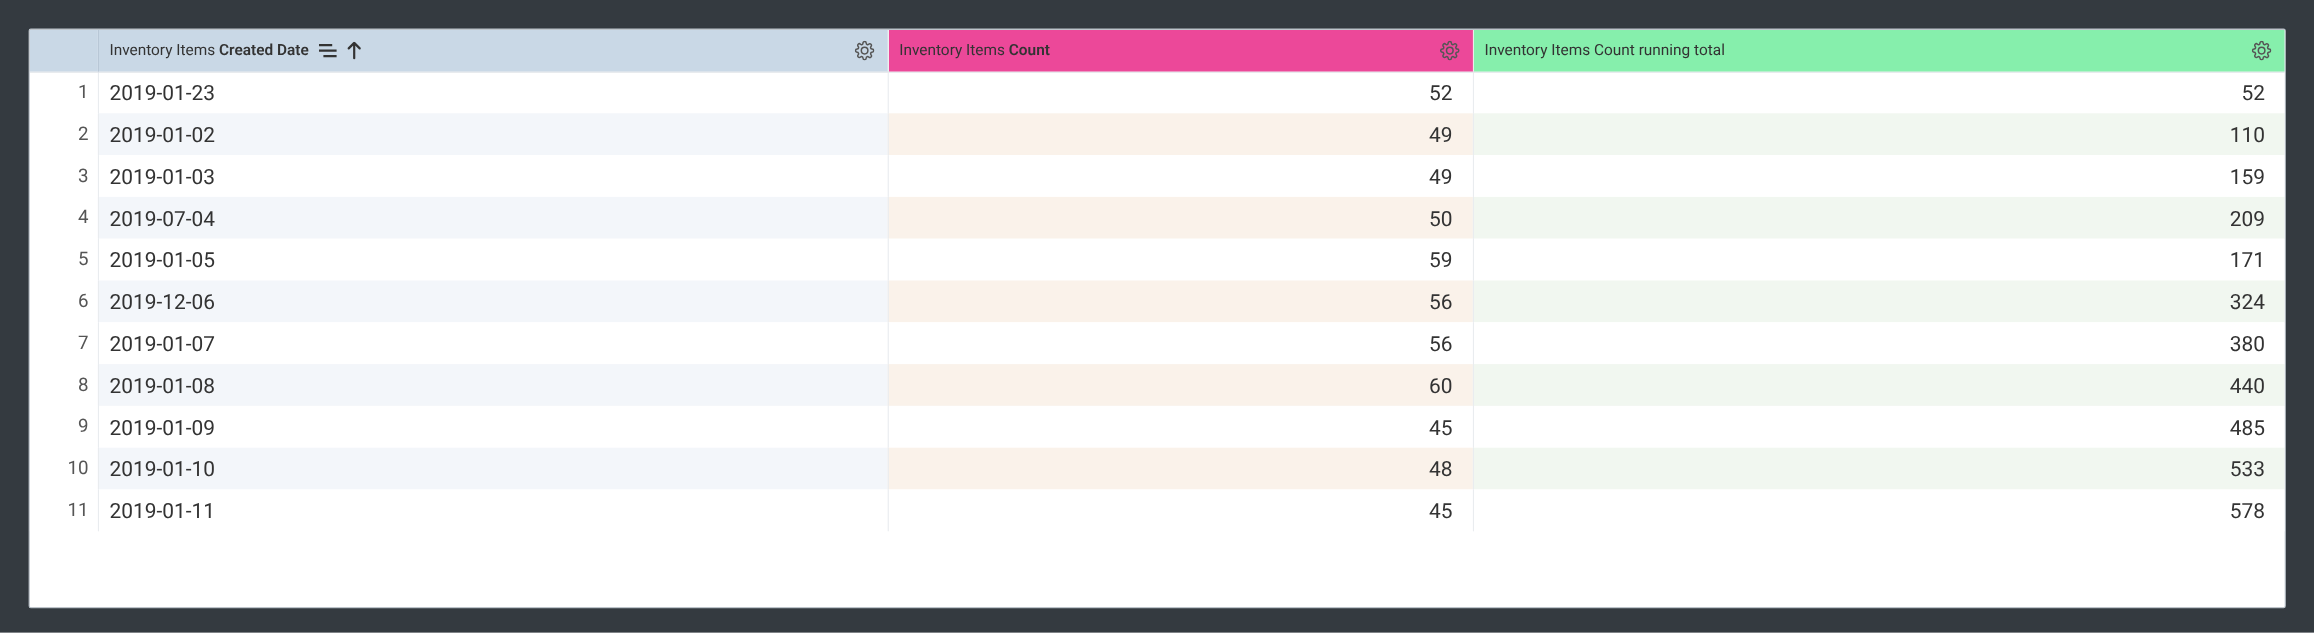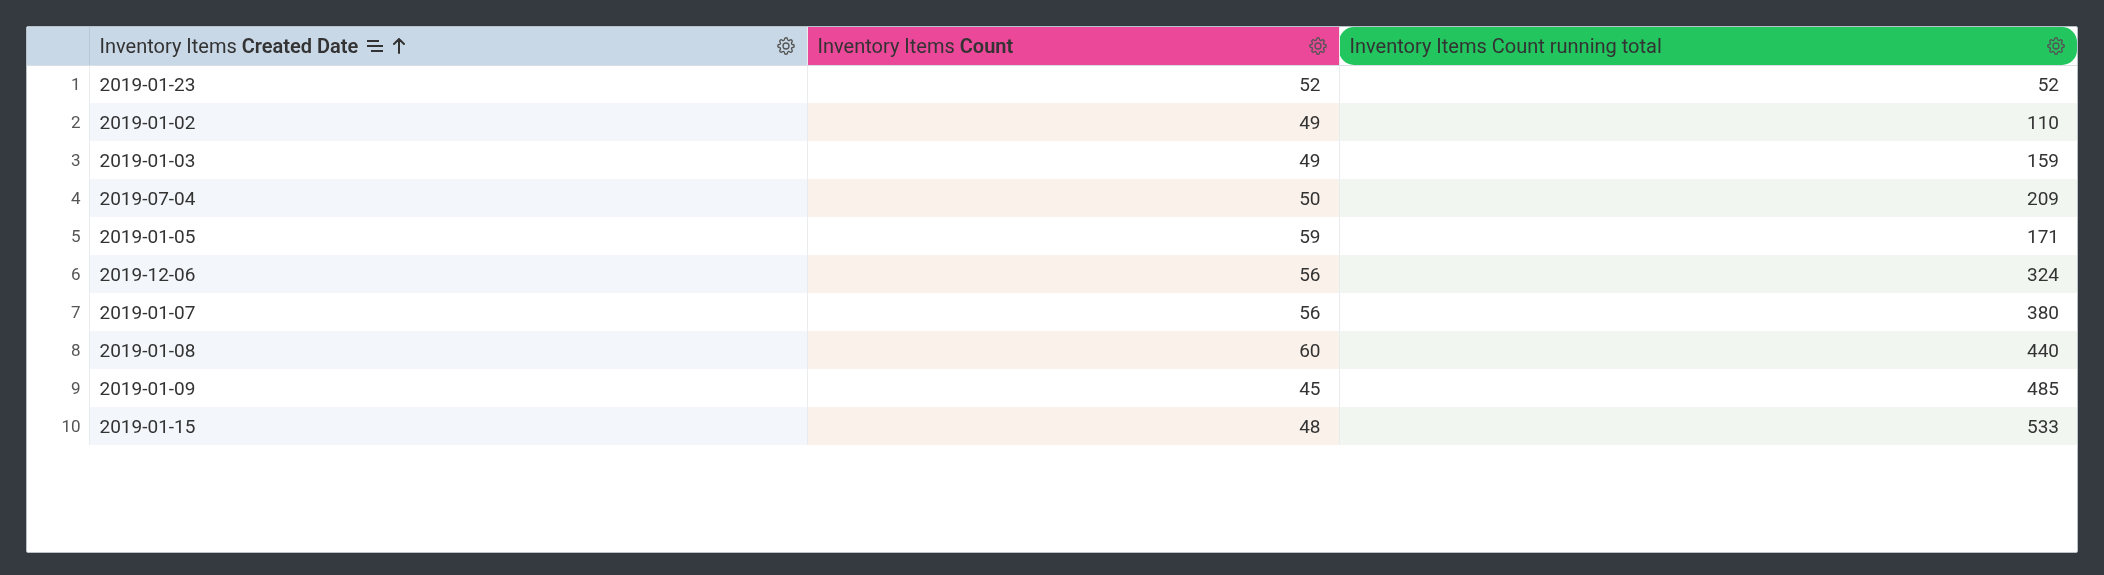--- a/index.html
+++ b/index.html
@@ -40,30 +40,30 @@
   
   col.rownum { width: 62px; }
   col.c1 { width: 718px; }
   col.c2 { width: 532px; }
   col.c3 { width: auto; }
 
   
   thead th {
     font-weight: 400;
     text-align: right;
-    font-size: 20px;
+    font-size: 14px;
     color: #333;
     position: relative;
     border-bottom: 1px solid #d9dee3;
     border-right: 1px solid rgba(0,0,0,0.08);
   }
   thead th.rownum-h { background: #c9d8e6; border-right: 1px solid #b8c7d6; }
   thead th.h1 { background: #c9d8e6; }
   thead th.h2 { background: #ec4899; }
-  thead th.h3 { background: #22c55e; border-right: none; border-radius: 15px; }
+  thead th.h3 { background: #86efac; border-right: none; }
 
   .hdr-inner {
     display: flex;
     align-items: center;
     gap: 8px;
     height: 100%;
   }
   .hdr-label { white-space: nowrap; overflow: hidden; text-overflow: ellipsis; }
   .hdr-label b { font-weight: 600; }
   .gear {
@@ -229,20 +229,26 @@
             <td class="num total">440</td>
           </tr>
           <tr>
             <td class="rownum">9</td>
             <td class="date">2019-01-09</td>
             <td class="num count">45</td>
             <td class="num total">485</td>
           </tr>
           <tr>
             <td class="rownum">10</td>
-            <td class="date">2019-01-15</td>
+            <td class="date">2019-01-10</td>
             <td class="num count">48</td>
             <td class="num total">533</td>
+          </tr>
+          <tr>
+            <td class="rownum">11</td>
+            <td class="date">2019-01-11</td>
+            <td class="num count">45</td>
+            <td class="num total">578</td>
           </tr>
         </tbody>
     </table>
   </div>
 </div>
 
 </body></html>

